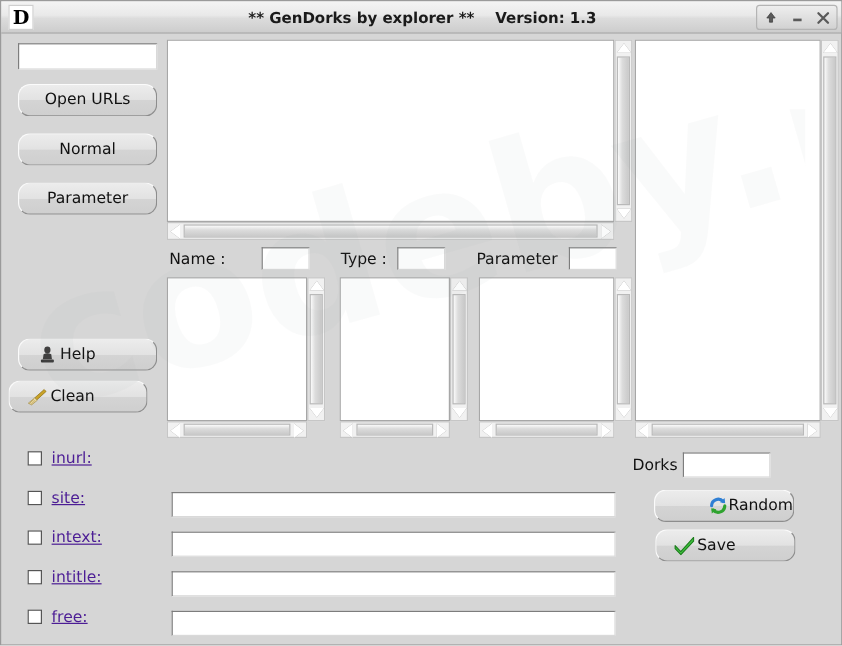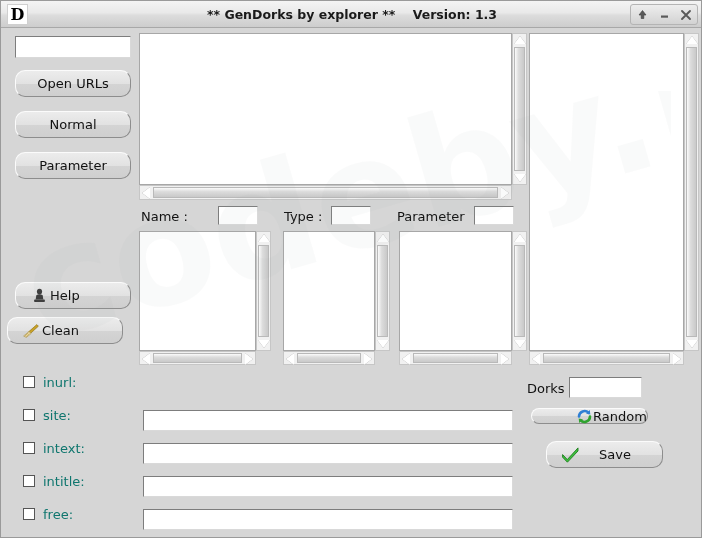--- a/index.html
+++ b/index.html
@@ -199,22 +199,23 @@
   }
   .cbox {
     width: 12px; height: 12px;
     background: #ffffff;
     border: 1px solid #555;
     box-sizing: border-box;
     margin-right: 8px;
   }
   .cblbl {
     font-size: 13px;
-    color: #0f766e;
+    color: #4c1d95;
     white-space: nowrap;
+    text-decoration: underline;
   }
 
   
   .watermark {
     position: absolute;
     left: 30px;
     top: 90px;
     width: 640px;
     height: 330px;
     pointer-events: none;
@@ -408,33 +409,33 @@
   </div>
   <div class="tinput" style="left:142px; top:508px; width:370px; height:21px;">
     
   </div>
 
   <div class="lbl" style="left:526px; top:380px;">Dorks</div>
   <div class="tinput" style="left:568px; top:376px; width:73px; height:21px;">
     
   </div>
 
-  <div class="btn with-icon" style="left:530px; top:407px; width:117px; height:16px;padding-left:32px;">
+  <div class="btn with-icon" style="left:544px; top:407px; width:117px; height:27px;padding-left:32px;">
     <span class="btn-ico">
       <svg width="17" height="17" viewBox="0 0 17 17" aria-hidden="true">
         <path d="M3.0 8.5 A5.5 5.5 0 0 1 12.6 4.9" fill="none" stroke="#2f7fd4" stroke-width="2.6" stroke-linecap="round"></path>
         <path d="M13.8 2.1 L14.3 6.4 L10.0 5.6 Z" fill="#2f7fd4"></path>
         <path d="M14.0 8.5 A5.5 5.5 0 0 1 4.4 12.1" fill="none" stroke="#2fa32f" stroke-width="2.6" stroke-linecap="round"></path>
         <path d="M3.2 14.9 L2.7 10.6 L7.0 11.4 Z" fill="#2fa32f"></path>
       </svg>
     </span>
     <span class="btn-lbl">Random</span>
   </div>
 
-  <div class="btn with-icon" style="left:545px; top:440px; width:117px; height:27px;gap:18px;">
+  <div class="btn with-icon" style="left:545px; top:440px; width:117px; height:27px;">
     <span class="btn-ico">
       <svg width="19" height="17" viewBox="0 0 19 17" aria-hidden="true">
         <path d="M1.6 8.6 L6.3 13.6 L17.0 1.9 L17.0 5.0 L6.4 16.2 L1.6 11.2 Z" fill="#3fc13f" stroke="#1d7d1d" stroke-width="0.9" stroke-linejoin="round"></path>
       </svg>
     </span>
     <span class="btn-lbl">Save</span>
   </div>
 
   <svg class="watermark" viewBox="0 0 640 330">
     <text class="wm-text" x="10" y="250" transform="rotate(-16 10 250)">codeby.net</text>

